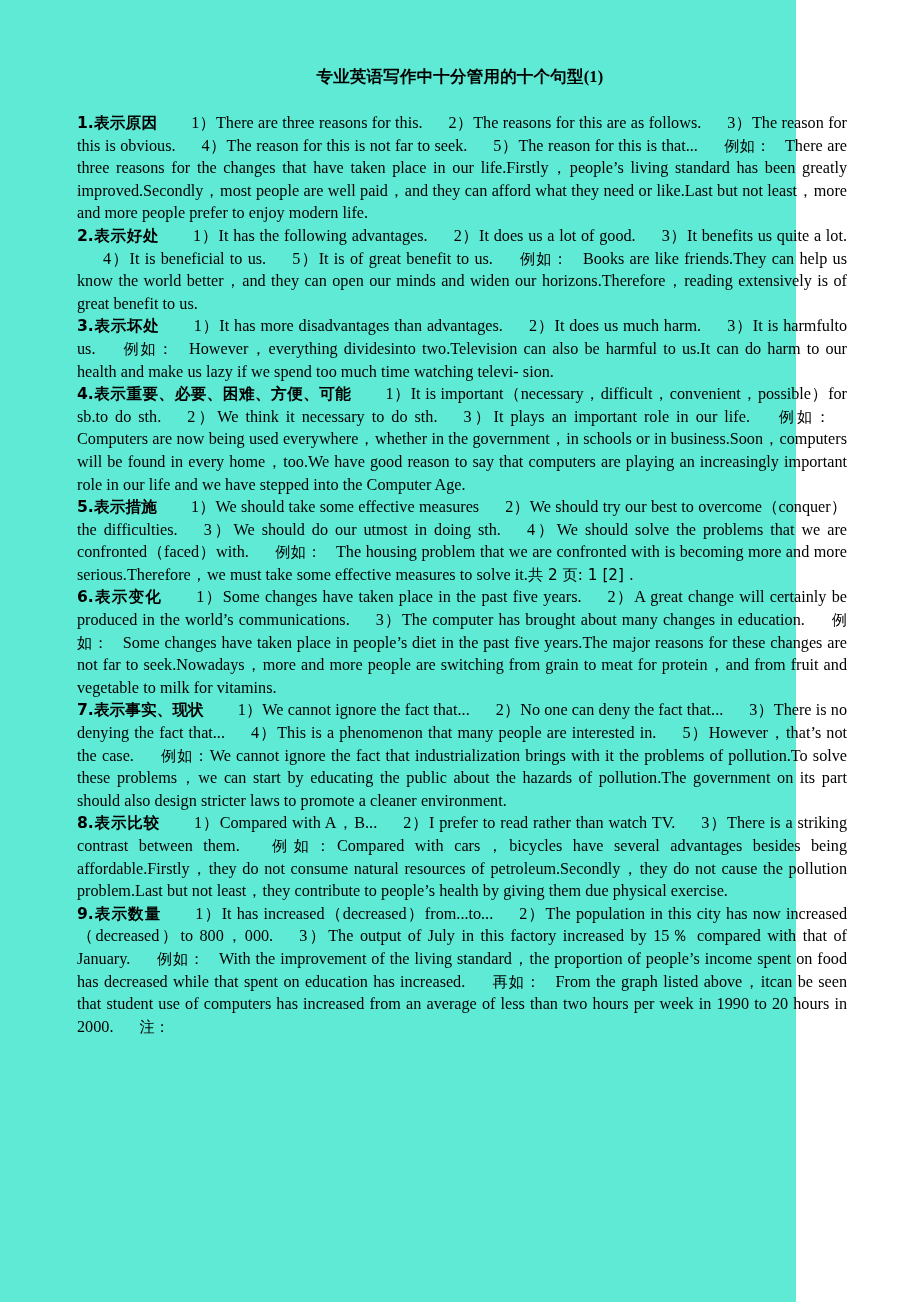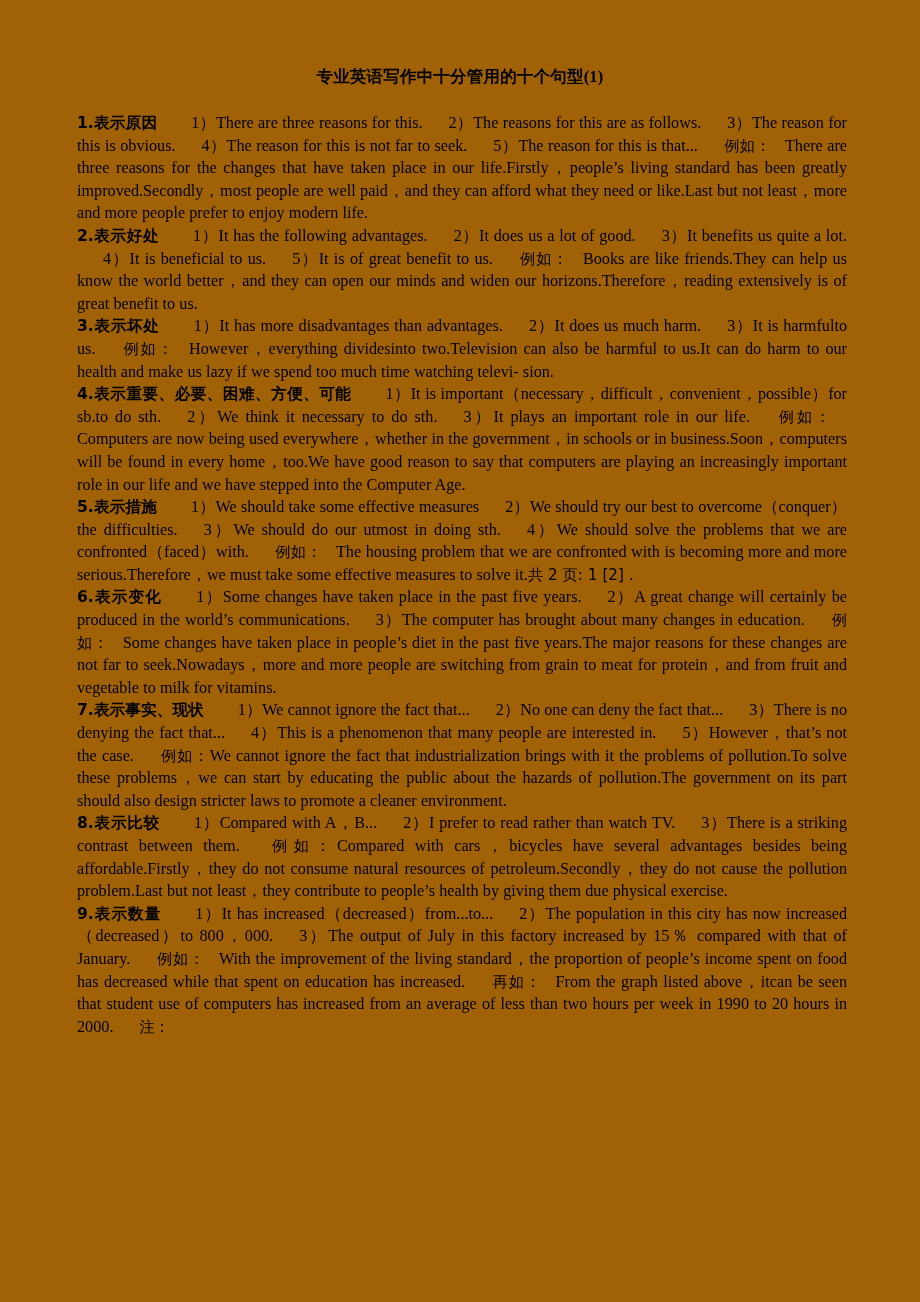--- a/index.html
+++ b/index.html
@@ -9,23 +9,23 @@
   }
   body {
     width: 920px;
     height: 1302px;
     font-family: "Liberation Serif", "DejaVu Serif", serif;
     color: #000000;
     -webkit-font-smoothing: none;
   }
   #page {
     position: relative;
-    width: 920px;
+    width: 796px;
     height: 1302px;
-    background: #a16207;
+    background: #5eead4;
     box-sizing: border-box;
   }
   #doc-title {
     position: absolute;
     top: 66px;
     left: 0;
     width: 920px;
     text-align: center;
     font-weight: bold;
     font-size: 16.5px;

